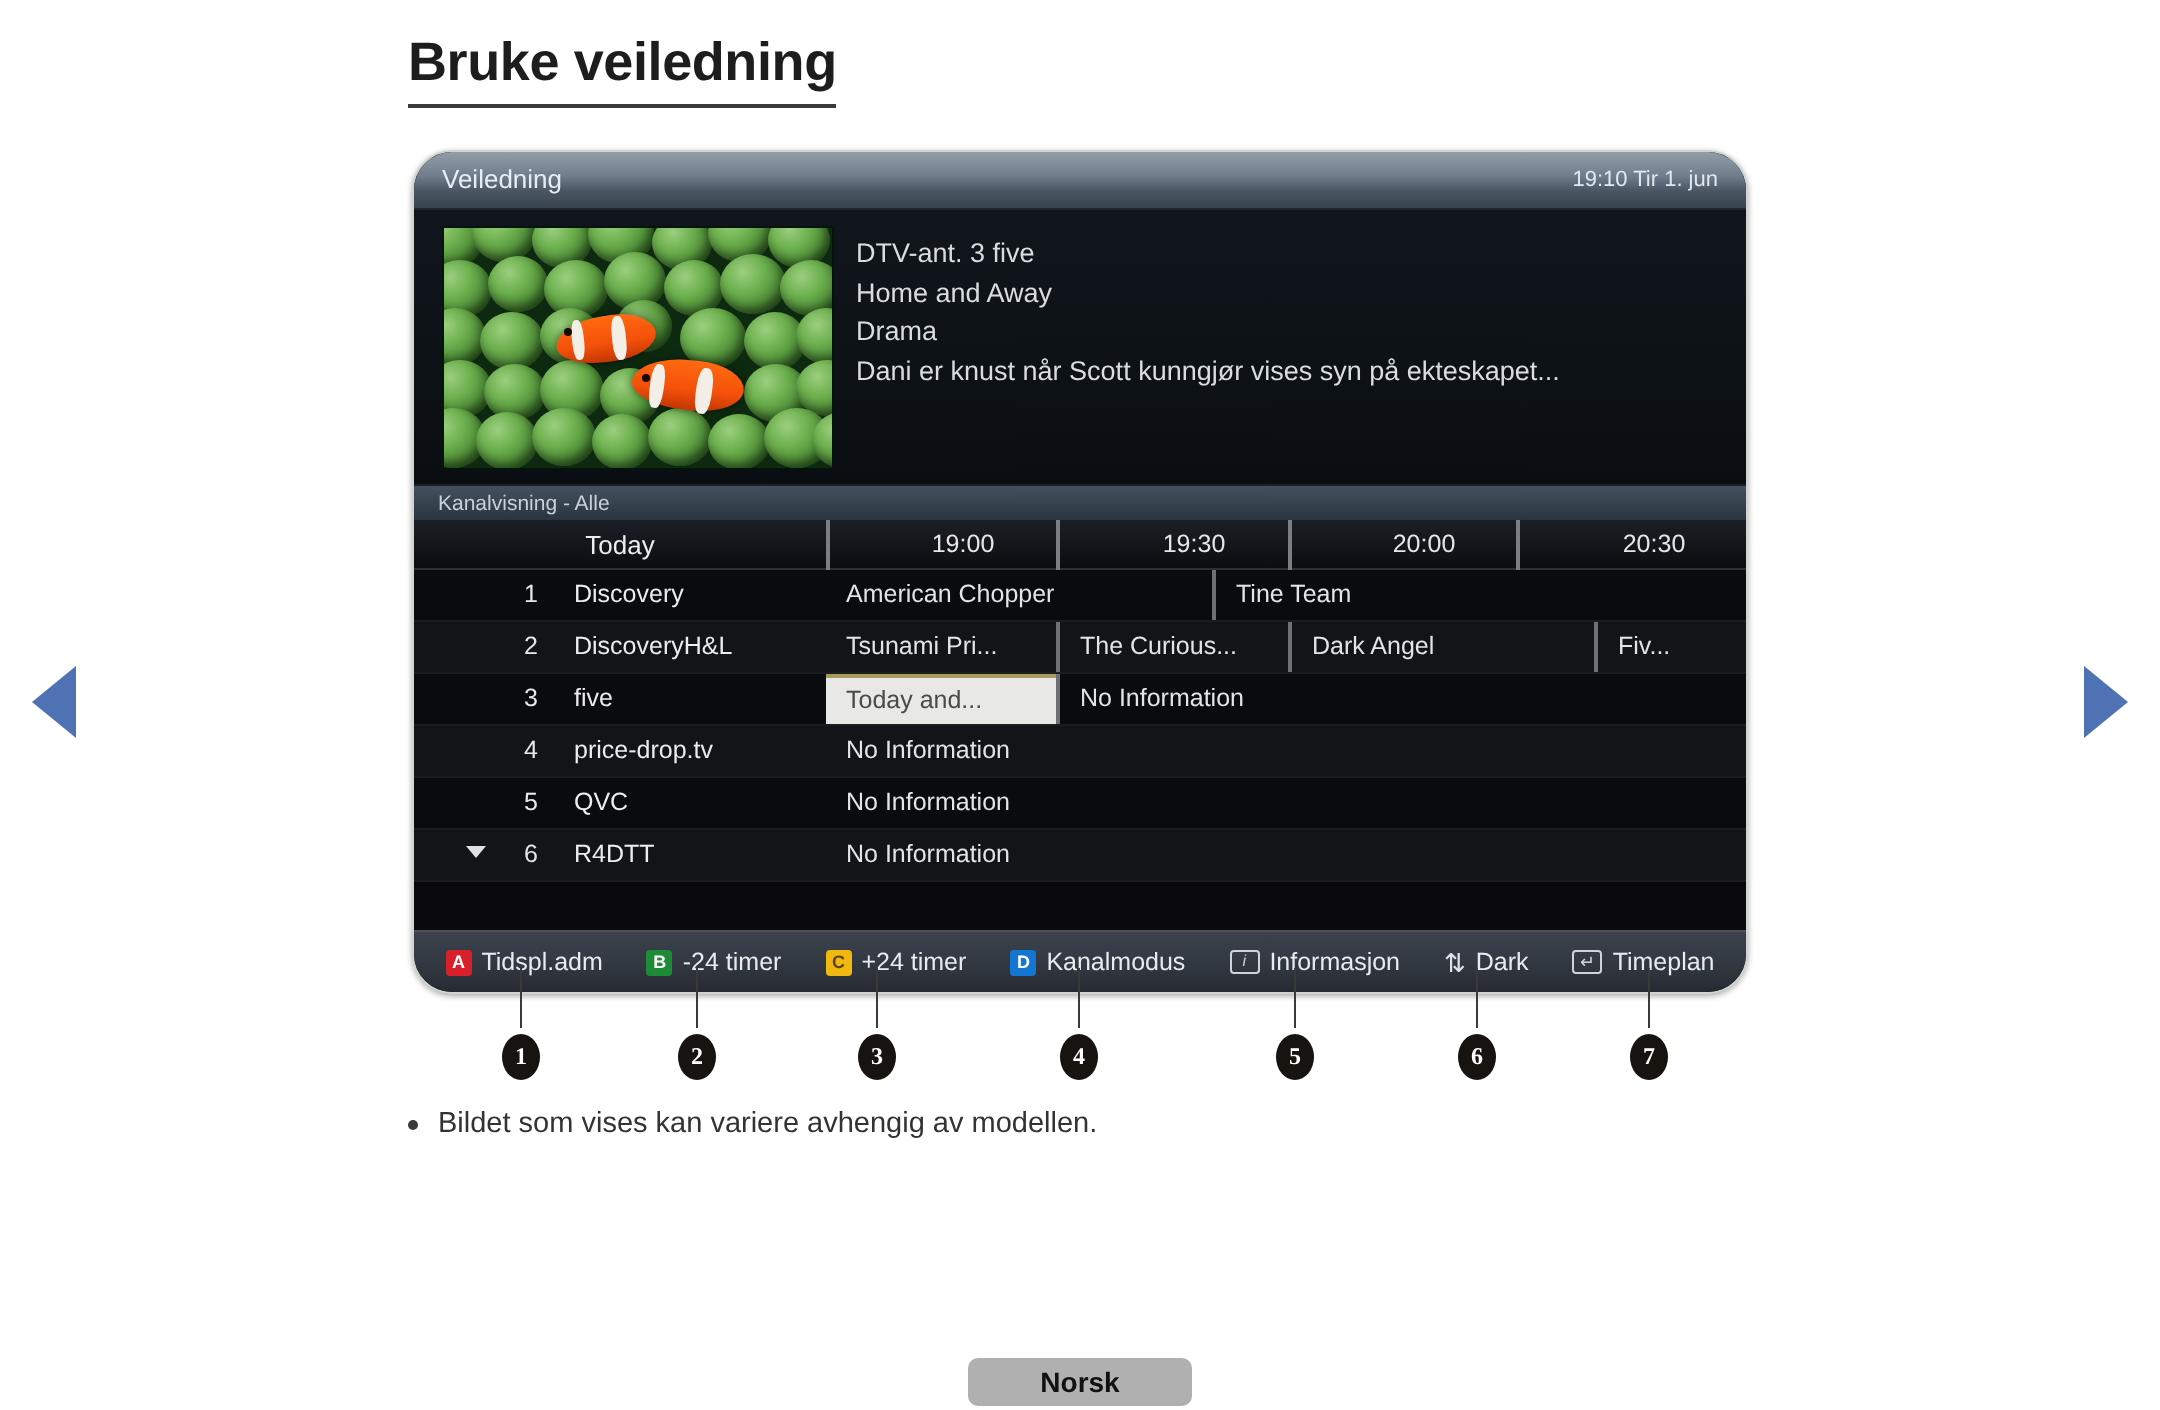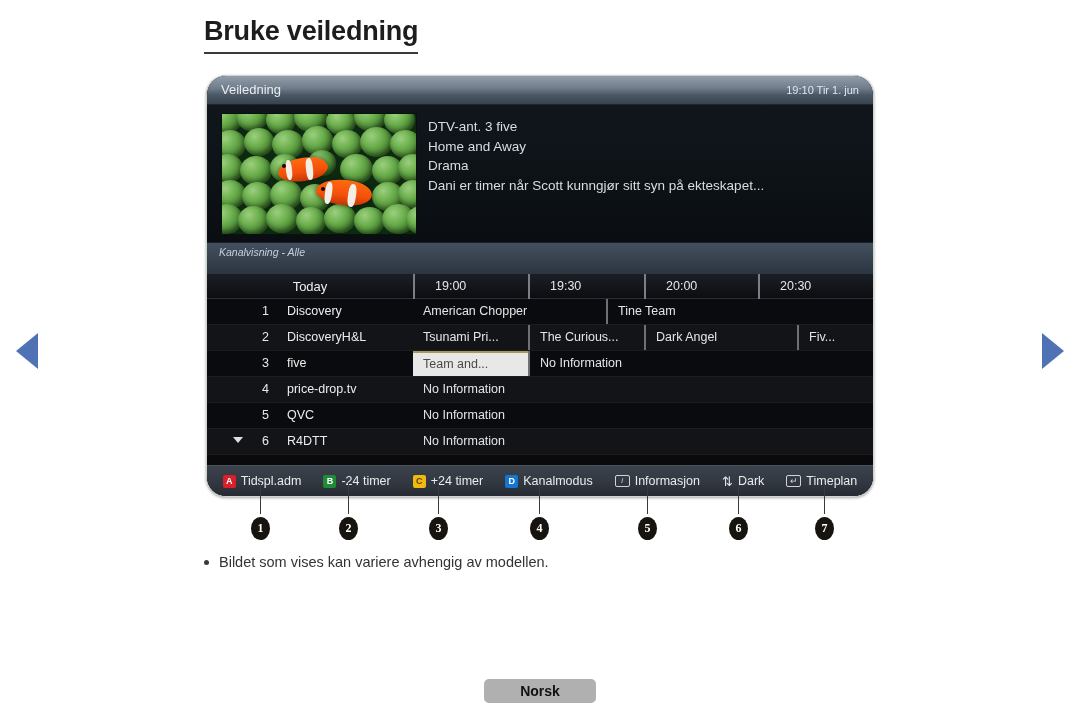--- a/index.html
+++ b/index.html
@@ -130,25 +130,24 @@
     font-size: 13.5px;
     color: #d9dde1;
     line-height: 19.6px;
     white-space: nowrap;
     overflow: hidden;
     text-overflow: ellipsis;
   }
 
   
   #chanview-bar {
-    height: 32px;
+    height: 18px;
     background: linear-gradient(to bottom, #44505f 0%, #36414e 55%, #2b3540 100%);
     border-top: 1px solid #1b2028;
     position: relative;
-    font-style: italic;
   }
   #chanview-label {
     position: absolute; left: 12px; top: 3px;
     font-size: 10.5px; color: #c8d0d9;
   }
 
   
   #time-header {
     position: relative;
     height: 25px;
@@ -156,21 +155,21 @@
     border-bottom: 1px solid #2b2f36;
   }
   .th-today {
     position: absolute; left: 0; top: 0;
     width: 206px; height: 25px;
     line-height: 25px; text-align: center;
     font-size: 13px; color: #ededed;
   }
   .th-slot {
     position: absolute; top: 0; height: 25px;
-    line-height: 25px; text-align: left;
+    line-height: 25px; text-align: center;
     font-size: 12.5px; color: #e6e6e6;
     border-left: 2px solid #7b7f85;
     padding-left: 20px;
   }
 
   
   #rows { position: relative; }
   .row {
     position: relative;
     height: 26px;
@@ -383,21 +382,21 @@
         <div class="fish" style="left:94px; top:66px; width:56px; height:25px; transform:rotate(6deg);"></div>
         <div class="fish-stripe" style="left:103px; top:68px; width:7px; height:22px; transform:rotate(8deg);"></div>
         <div class="fish-stripe" style="left:126px; top:70px; width:8px; height:23px; transform:rotate(8deg);"></div>
         <div class="fish-eye" style="left:99px; top:73px; width:4px; height:4px;"></div>
       </div>
 
       <div id="preview-info">
         <div>DTV-ant. 3 five</div>
         <div>Home and Away</div>
         <div>Drama</div>
-        <div>Dani er timer når Scott kunngjør sitt syn på ekteskapet...</div>
+        <div>Dani er knust når Scott kunngjør vises syn på ekteskapet...</div>
       </div>
     </div>
 
     <div id="chanview-bar">
       <span id="chanview-label">Kanalvisning - Alle</span>
     </div>
 
     <div id="time-header">
       <div class="th-today">Today</div>
       <div id="time-slots">
@@ -424,21 +423,21 @@
             <div class="prog first" style="left: 0px; width: 115px;">Tsunami Pri...</div>
             <div class="prog" style="left: 115px; width: 116px;">The Curious...</div>
             <div class="prog" style="left: 231px; width: 153px;">Dark Angel</div>
             <div class="prog" style="left: 384px; width: 78px;">Fiv...</div>
           </div>
         </div>
         <div class="row plain">
           <div class="row-num">3</div>
           <div class="row-name">five</div>
           <div class="row-progs">
-            <div class="prog first sel" style="left: 0px; width: 115px;">Team and...</div>
+            <div class="prog first sel" style="left: 0px; width: 115px;">Today and...</div>
             <div class="prog" style="left: 115px; width: 347px;">No Information</div>
           </div>
         </div>
         <div class="row alt">
           <div class="row-num">4</div>
           <div class="row-name">price-drop.tv</div>
           <div class="row-progs">
             <div class="prog first" style="left: 0px; width: 462px;">No Information</div>
           </div>
         </div>

